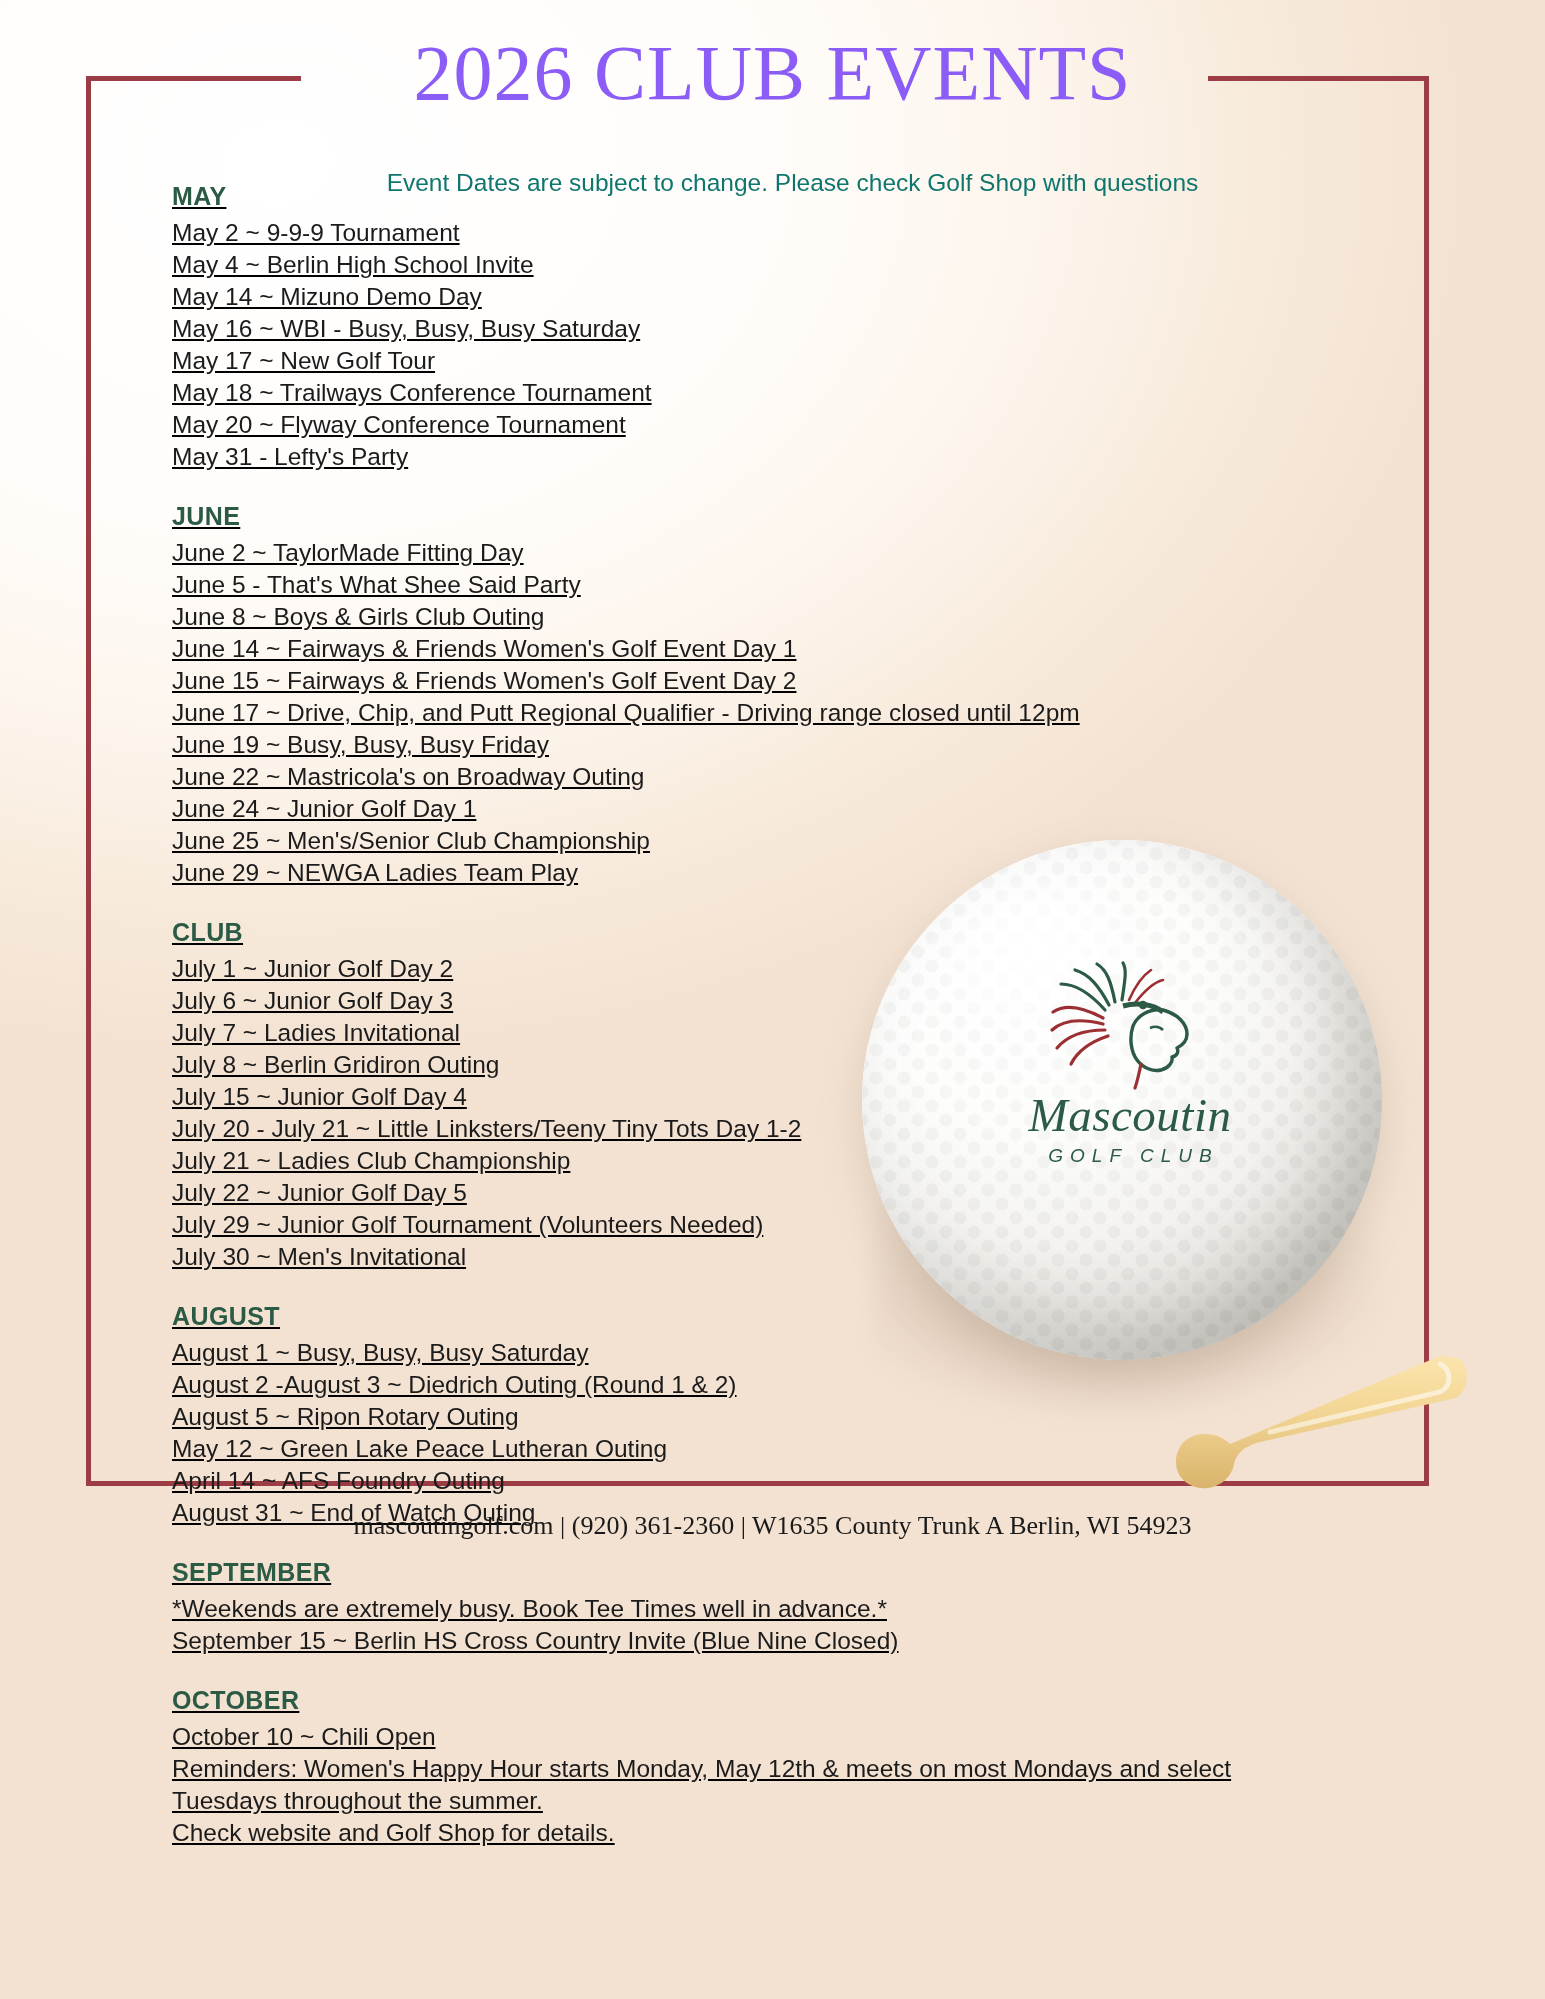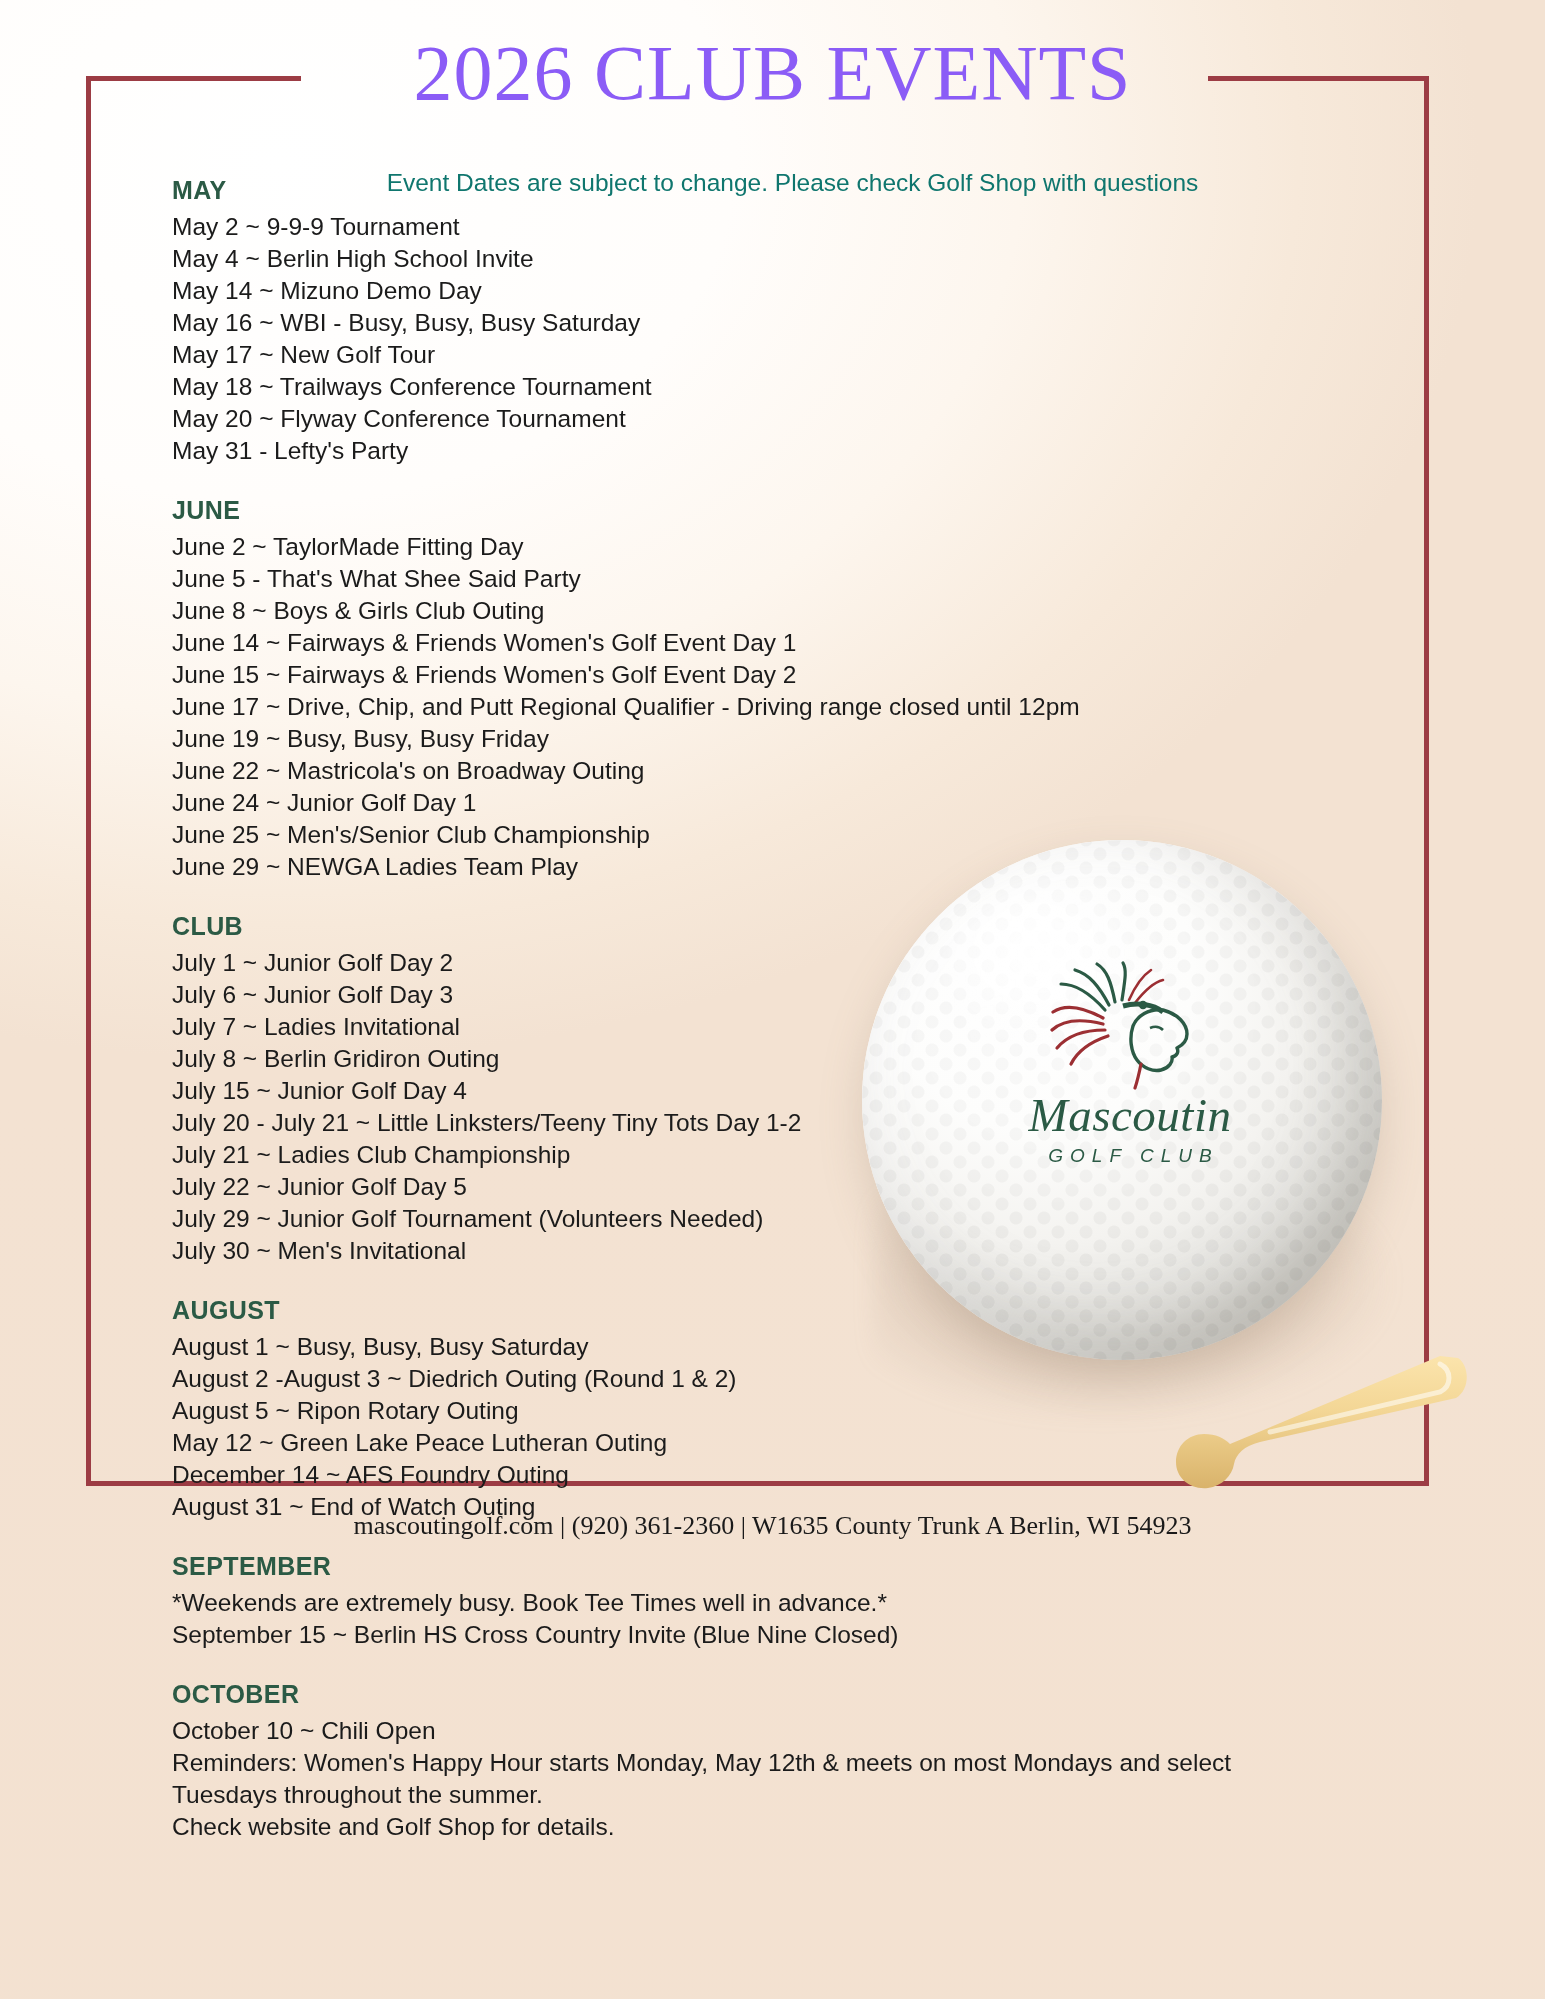--- a/index.html
+++ b/index.html
@@ -84,23 +84,24 @@
     color: #0f766e;
     z-index: 5;
     padding-left: 40px;
     margin-top: 20px;
   }
 
   
   .content {
     position: absolute;
     left: 172px;
-    top: 172px;
+    top: 178px;
     width: 1150px;
     z-index: 6;
+    text-decoration: underline;
   }
 
   .month-block { margin-bottom: 0; }
   .month-block + .month-block { margin-top: 25px; }
 
   .month-head {
     font-size: 25px;
     font-weight: bold;
     color: #2b5a45;
     letter-spacing: 0.4px;
@@ -330,21 +331,21 @@
     <div class="event">July 29 ~ Junior Golf Tournament (Volunteers Needed)</div>
     <div class="event">July 30 ~ Men's Invitational</div>
   </div>
 
   <div class="month-block">
     <div class="month-head">AUGUST</div>
     <div class="event">August 1 ~ Busy, Busy, Busy Saturday</div>
     <div class="event">August 2 -August 3 ~ Diedrich Outing (Round 1 &amp; 2)</div>
     <div class="event">August 5 ~ Ripon Rotary Outing</div>
     <div class="event">May 12 ~ Green Lake Peace Lutheran Outing</div>
-    <div class="event">December 14 ~ AFS Foundry Outing</div>
+    <div class="event">April 14 ~ AFS Foundry Outing</div>
     <div class="event">August 31 ~ End of Watch Outing</div>
   </div>
 
   <div class="month-block">
     <div class="month-head">SEPTEMBER</div>
     <div class="event">*Weekends are extremely busy. Book Tee Times well in advance.*</div>
     <div class="event">September 15 ~ Berlin HS Cross Country Invite (Blue Nine Closed)</div>
   </div>
 
   <div class="month-block">

